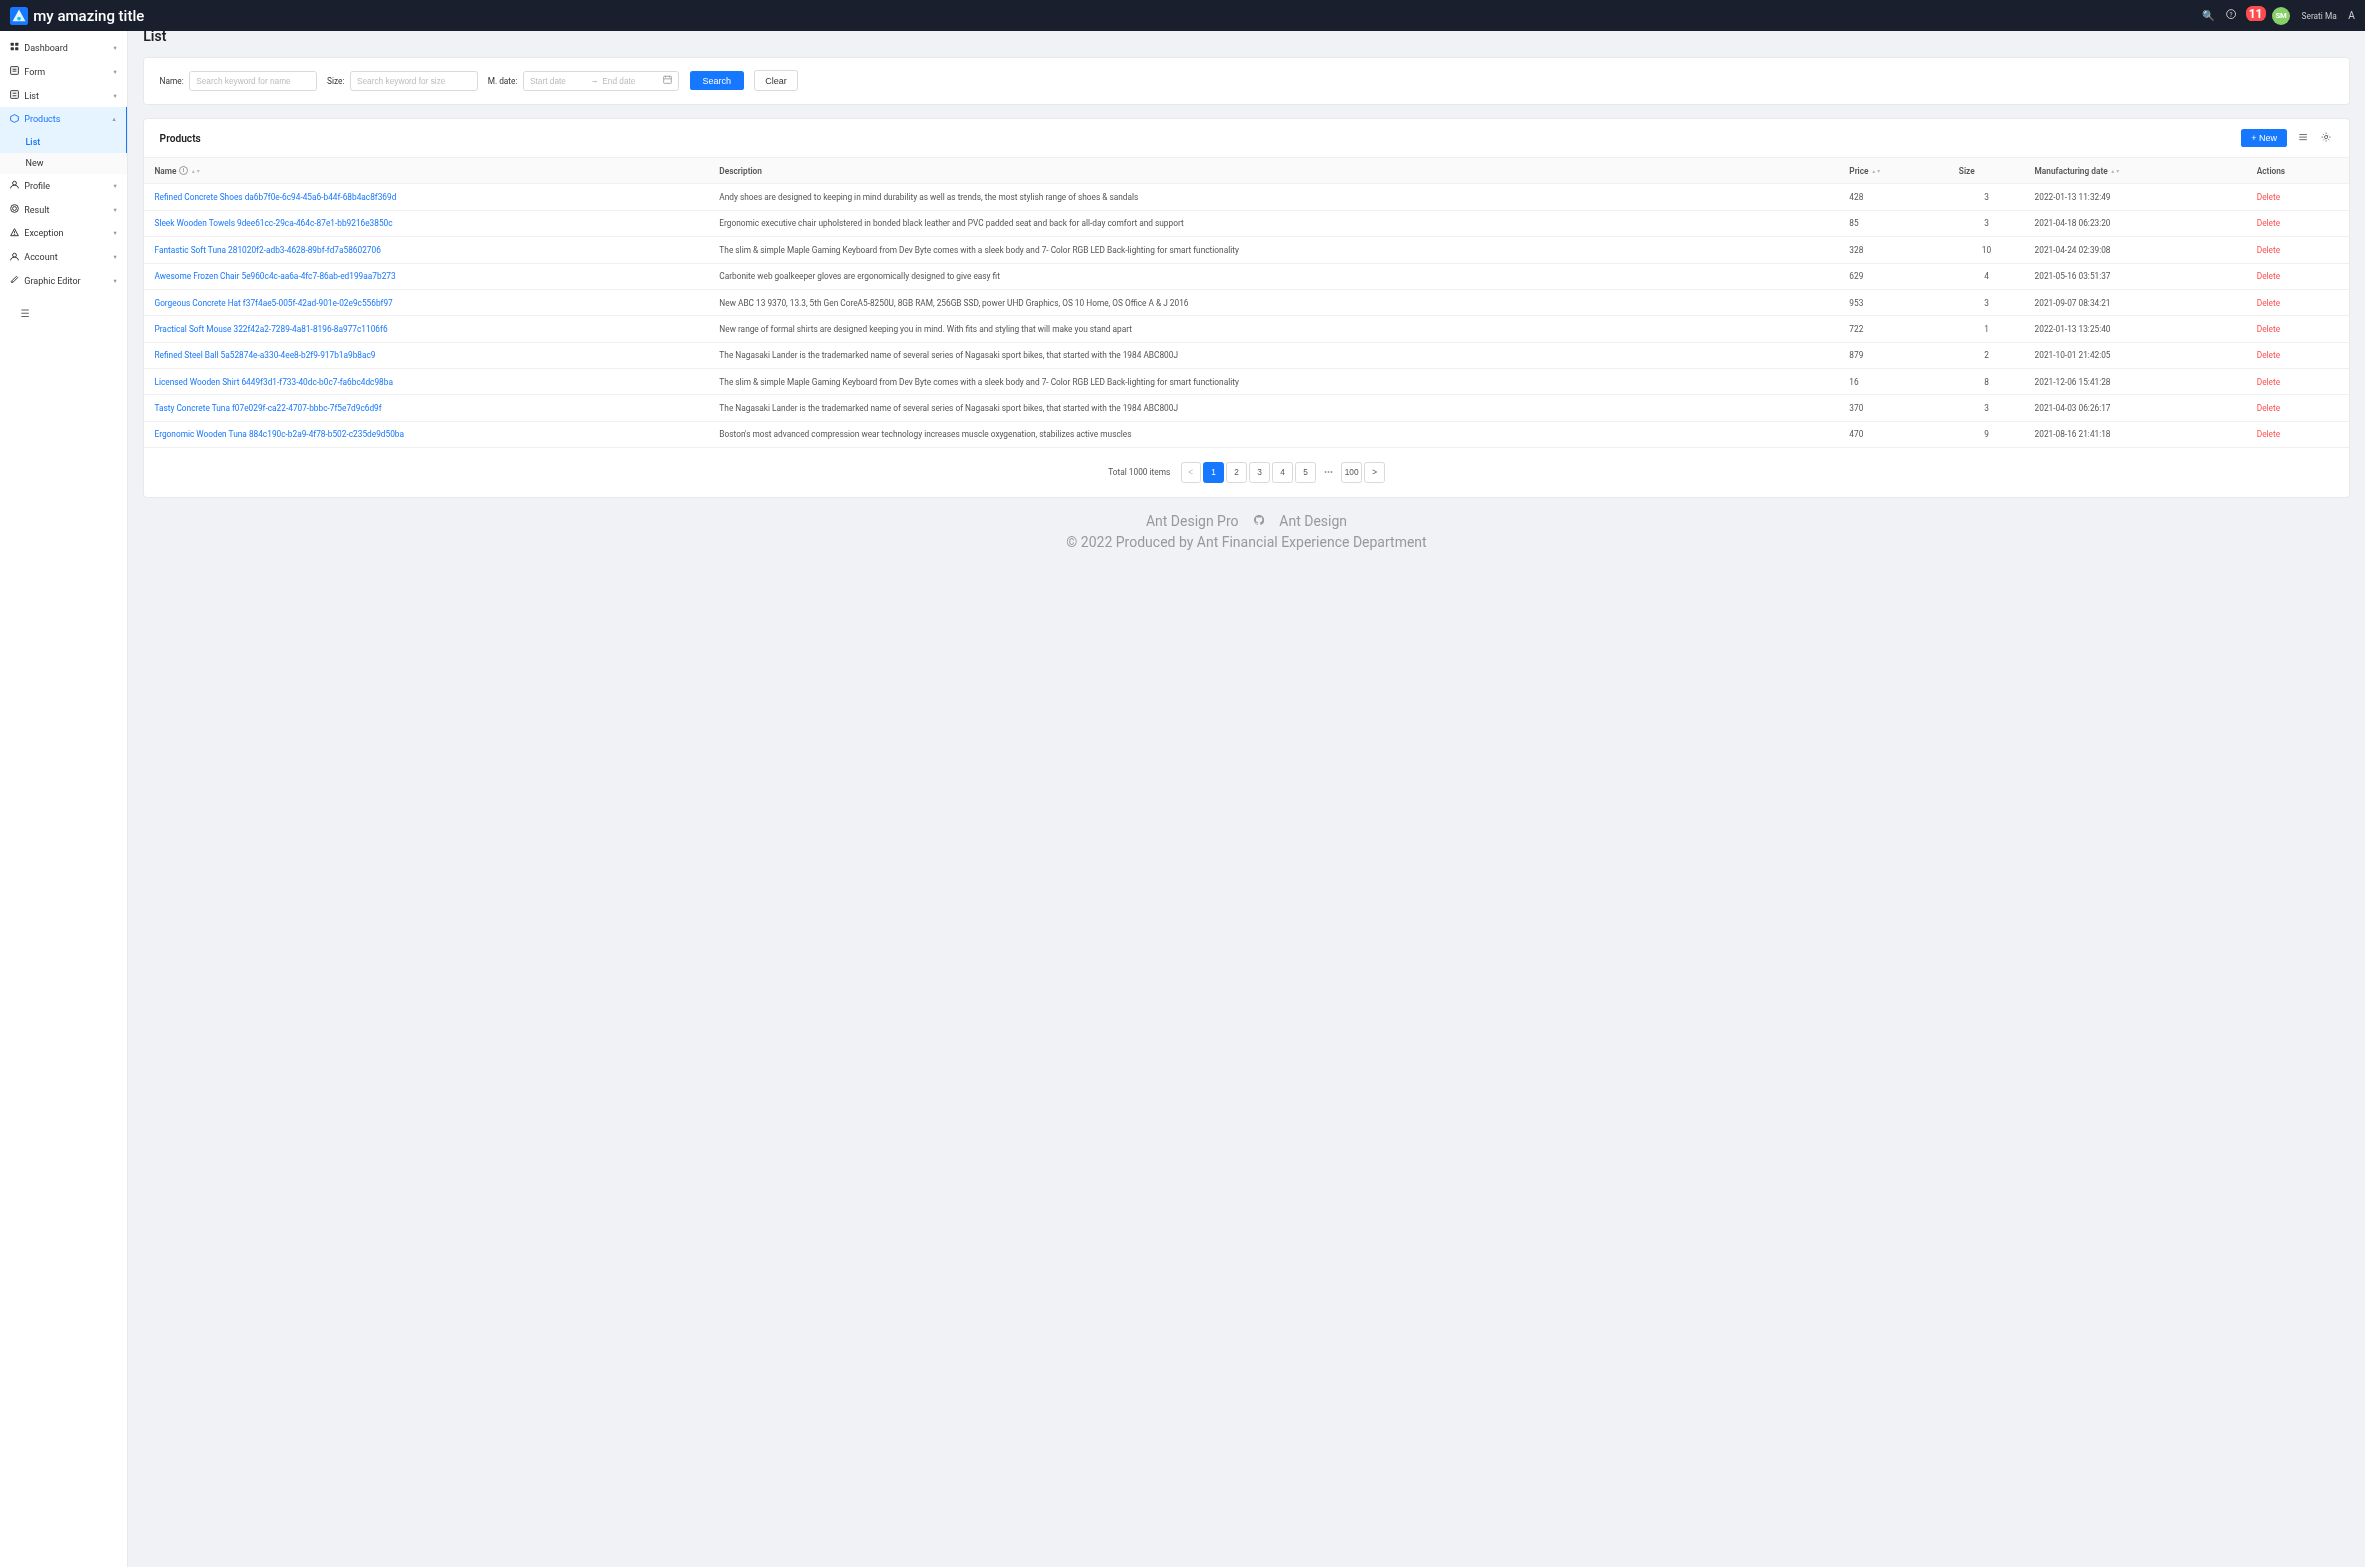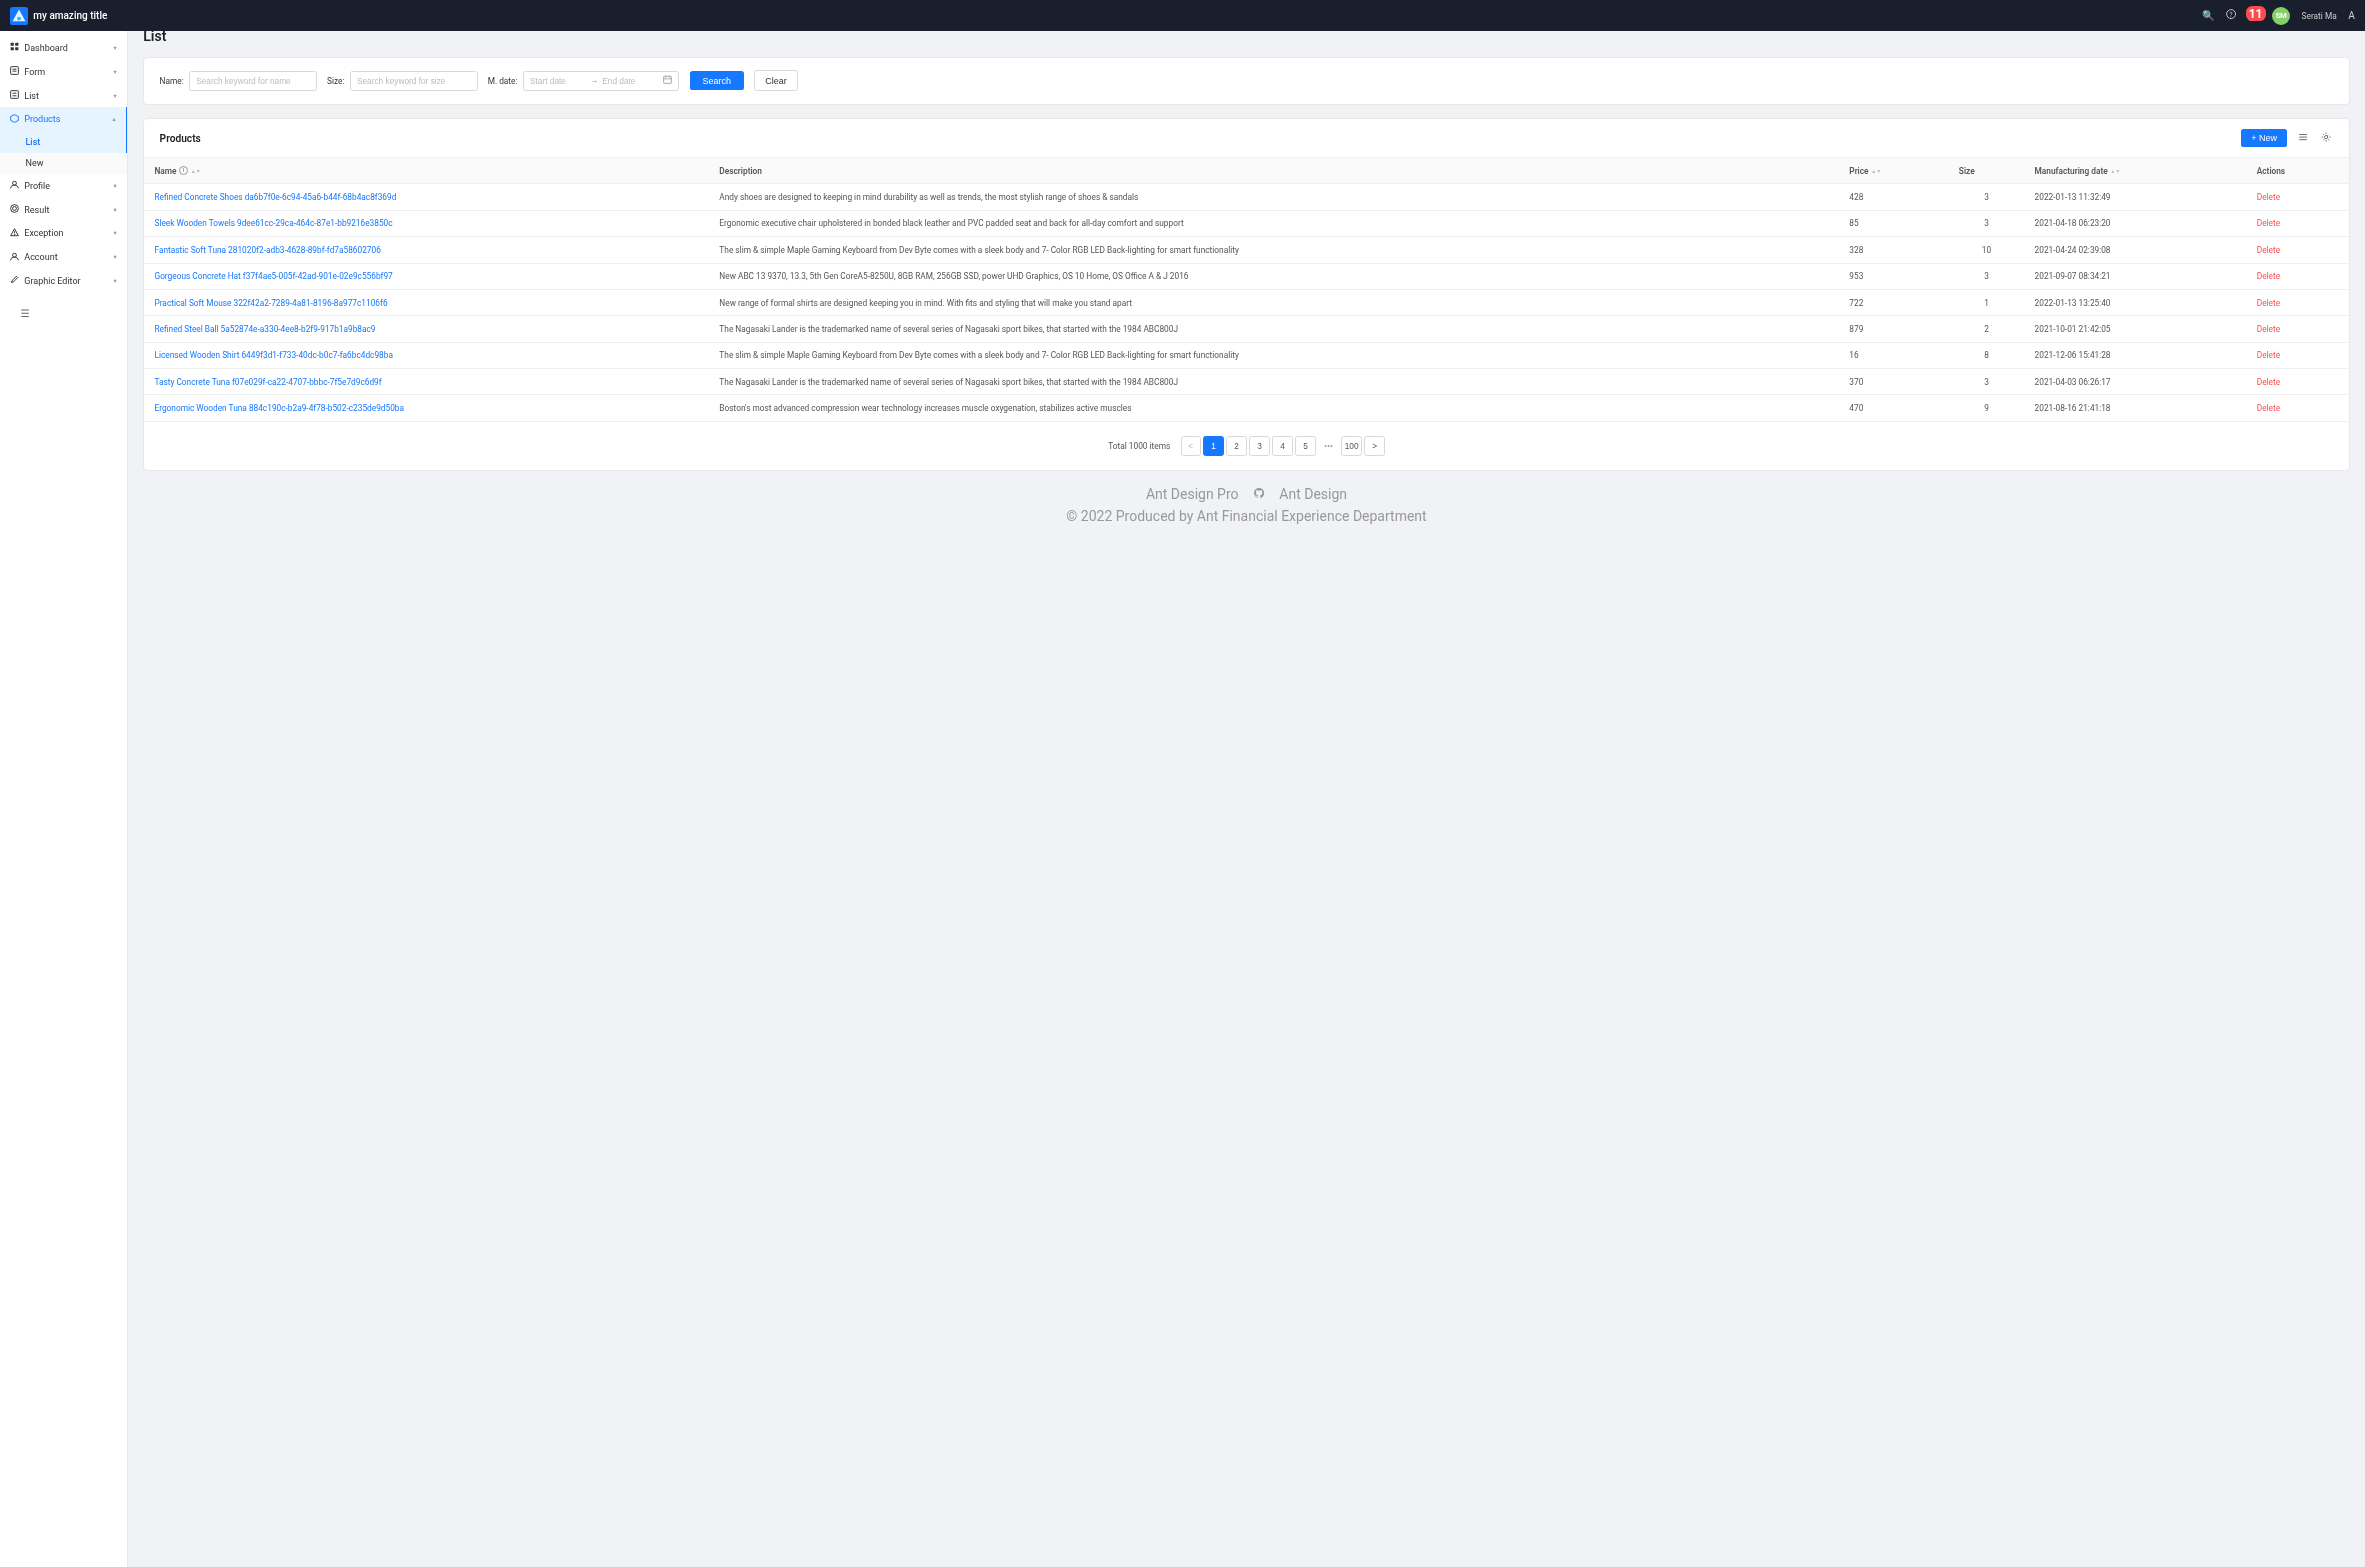--- a/index.html
+++ b/index.html
@@ -10,21 +10,21 @@
       background: #1a1f2e;
       height: 31px;
       display: flex;
       align-items: center;
       padding: 0 10.2px;
       justify-content: space-between;
       position: fixed; top: 0; left: 0; right: 0; z-index: 100;
     }
     .topnav-left { display: flex; align-items: center; gap: 5.1px; }
     .topnav-logo { width: 18px; height: 18px; }
-    .topnav-title { color: #fff; font-size: 10px; font-weight: 500; }
+    .topnav-title { color: #fff; font-size: 15px; font-weight: 500; }
     .topnav-right { display: flex; align-items: center; gap: 11.5px; color: #bbb; }
     .topnav-icon { font-size: 10.2px; cursor: pointer; color: #ccc; }
     .notif-wrap { position: relative; }
     .notif-badge {
       position: absolute; top: -3.8px; right: -5.1px;
       background: #ff4d4f; color: #fff; font-size: 12px;
       border-radius: 6.4px; padding: 0.6px 3.2px; font-weight: bold;
     }
     .user-avatar { width: 18px; height: 18px; border-radius: 50%; background: #87d068; display: flex; align-items: center; justify-content: center; color: #fff; font-size: 7.7px; font-weight: bold; }
     .user-name { color: #ccc; font-size: 8.3px; cursor: pointer; }
@@ -445,20 +445,32 @@
       <td>The slim &amp; simple Maple Gaming Keyboard from Dev Byte comes with a sleek body and 7- Color RGB LED Back-lighting for smart functionality</td>
       <td class="td-price">328</td>
       <td class="td-size">10</td>
       <td class="td-date">2021-04-24 02:39:08</td>
       <td>
         <span class="td-delete">Delete</span>
       </td>
     </tr>
               <tr>
       <td>
+        <a class="td-link">Awesome Frozen Chair 5e960c4c-aa6a-4fc7-86ab-ed199aa7b273</a>
+      </td>
+      <td>Carbonite web goalkeeper gloves are ergonomically designed to give easy fit</td>
+      <td class="td-price">629</td>
+      <td class="td-size">4</td>
+      <td class="td-date">2021-05-16 03:51:37</td>
+      <td>
+        <span class="td-delete">Delete</span>
+      </td>
+    </tr>
+              <tr>
+      <td>
         <a class="td-link">Gorgeous Concrete Hat f37f4ae5-005f-42ad-901e-02e9c556bf97</a>
       </td>
       <td>New ABC 13 9370, 13.3, 5th Gen CoreA5-8250U, 8GB RAM, 256GB SSD, power UHD Graphics, OS 10 Home, OS Office A &amp; J 2016</td>
       <td class="td-price">953</td>
       <td class="td-size">3</td>
       <td class="td-date">2021-09-07 08:34:21</td>
       <td>
         <span class="td-delete">Delete</span>
       </td>
     </tr>

